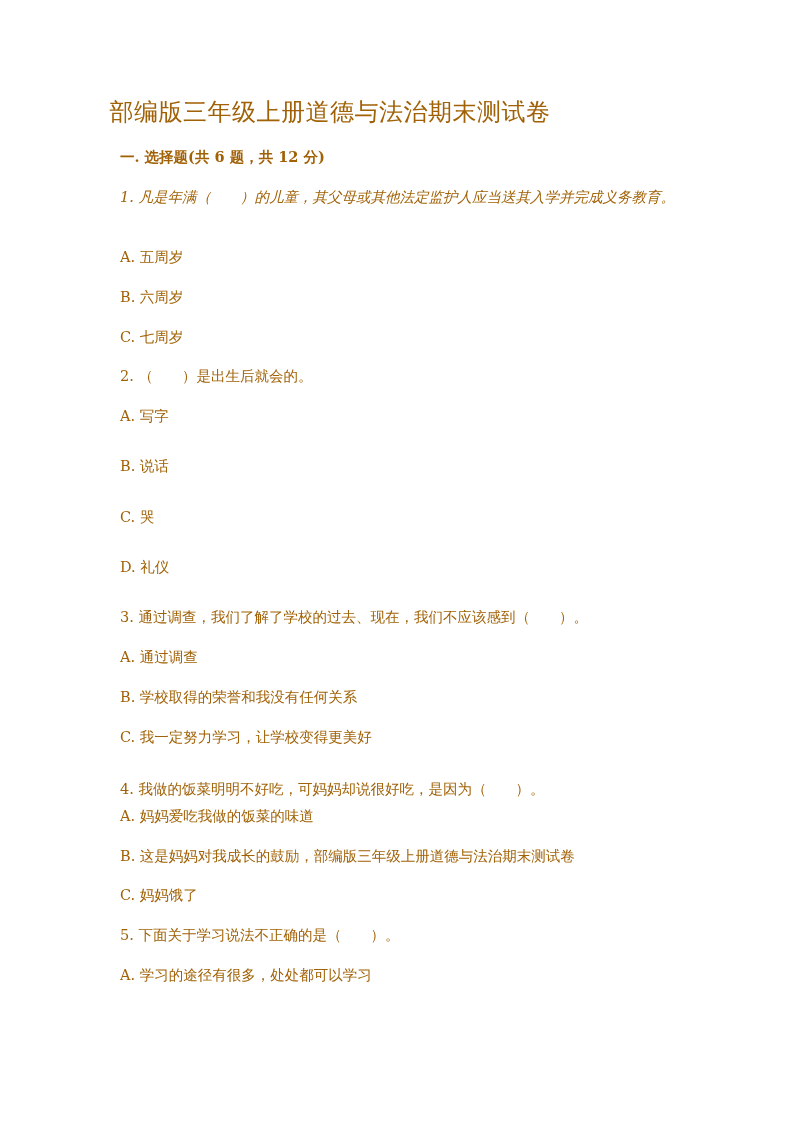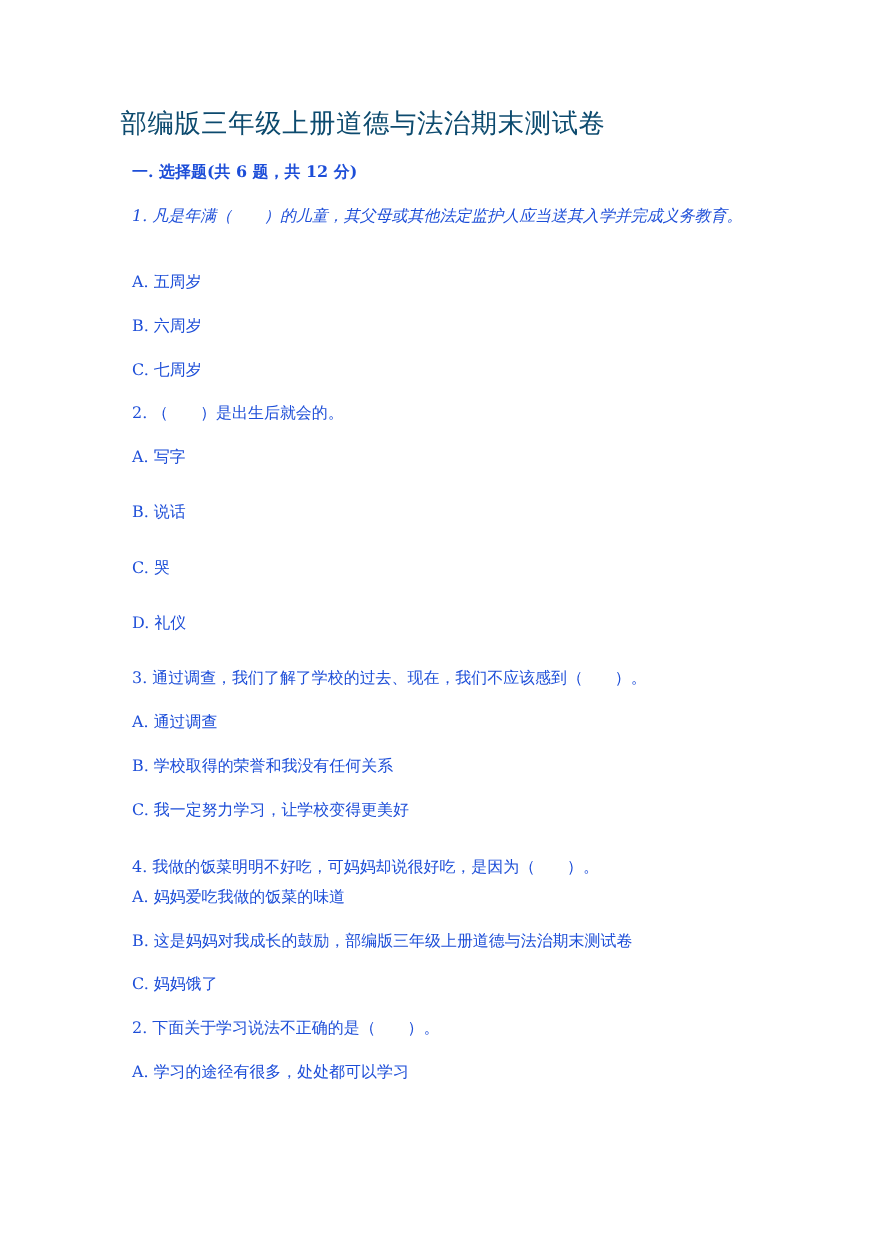--- a/index.html
+++ b/index.html
@@ -1,20 +1,20 @@
 <!DOCTYPE html>
 <html><head>
 <meta charset="utf-8">
 <style>
   html, body { margin: 0; padding: 0; background: #ffffff; }
   body { width: 800px; height: 1131px; position: relative; overflow: hidden;
          font-family: "DejaVu Serif", "Liberation Serif", serif; color: #1a1a1a; }
   .title { position: absolute; top: 96px; left: 0; width: 660px; text-align: center;
-           font-size: 24px; letter-spacing: 0.5px; color: #0c4a6e; }
-  .line { position: absolute; left: 120px; font-size: 14.5px; line-height: 20px; white-space: nowrap; color: #1d4ed8; }
+           font-size: 24px; letter-spacing: 0.5px; color: #a16207; }
+  .line { position: absolute; left: 120px; font-size: 14.5px; line-height: 20px; white-space: nowrap; color: #a16207; }
   .section { font-weight: bold; font-size: 14.5px; }
   .wrap { white-space: normal; width: 560px; font-style: italic; }
 </style>
 </head>
 <body>
 
 <div class="title">部编版三年级上册道德与法治期末测试卷</div>
 <div class="line section" style="top:147px">一. 选择题(共 6 题，共 12 分)</div>
 
 <div>
@@ -40,15 +40,15 @@
 </div>
 
 <div>
   <div class="line" style="top:779px">4. 我做的饭菜明明不好吃，可妈妈却说很好吃，是因为（　　）。</div>
   <div class="line" style="top:806px">A. 妈妈爱吃我做的饭菜的味道</div>
   <div class="line" style="top:846px">B. 这是妈妈对我成长的鼓励，部编版三年级上册道德与法治期末测试卷</div>
   <div class="line" style="top:885px">C. 妈妈饿了</div>
 </div>
 
 <div>
-  <div class="line" style="top:925px">2. 下面关于学习说法不正确的是（　　）。</div>
+  <div class="line" style="top:925px">5. 下面关于学习说法不正确的是（　　）。</div>
   <div class="line" style="top:965px">A. 学习的途径有很多，处处都可以学习</div>
 </div>
 
 </body></html>

